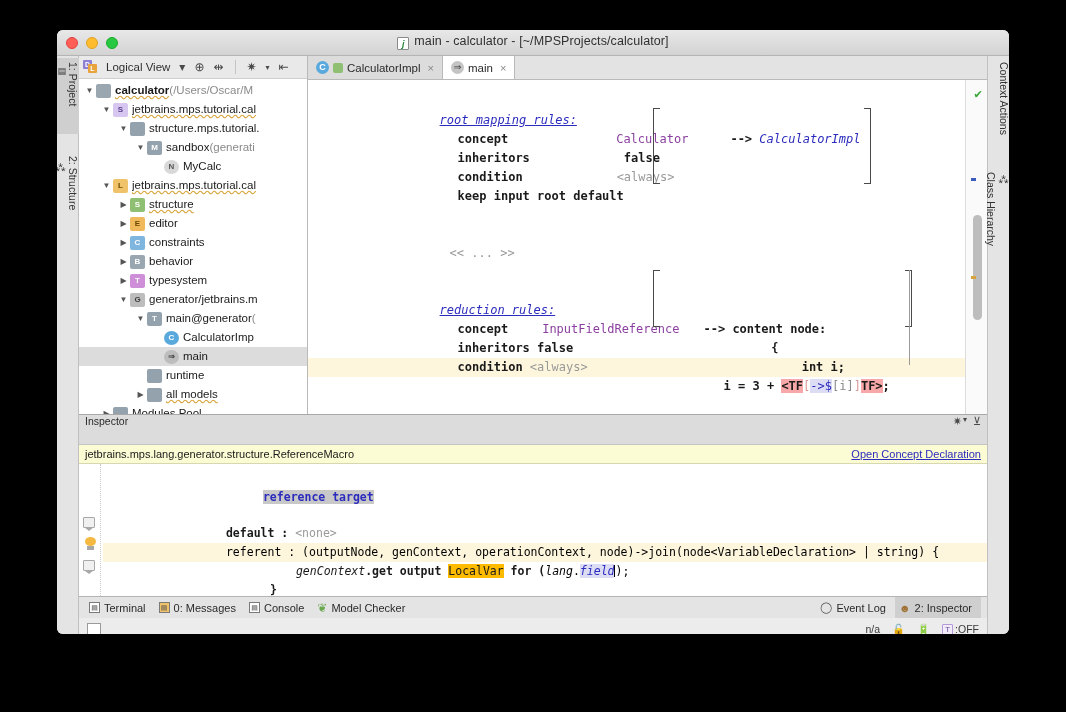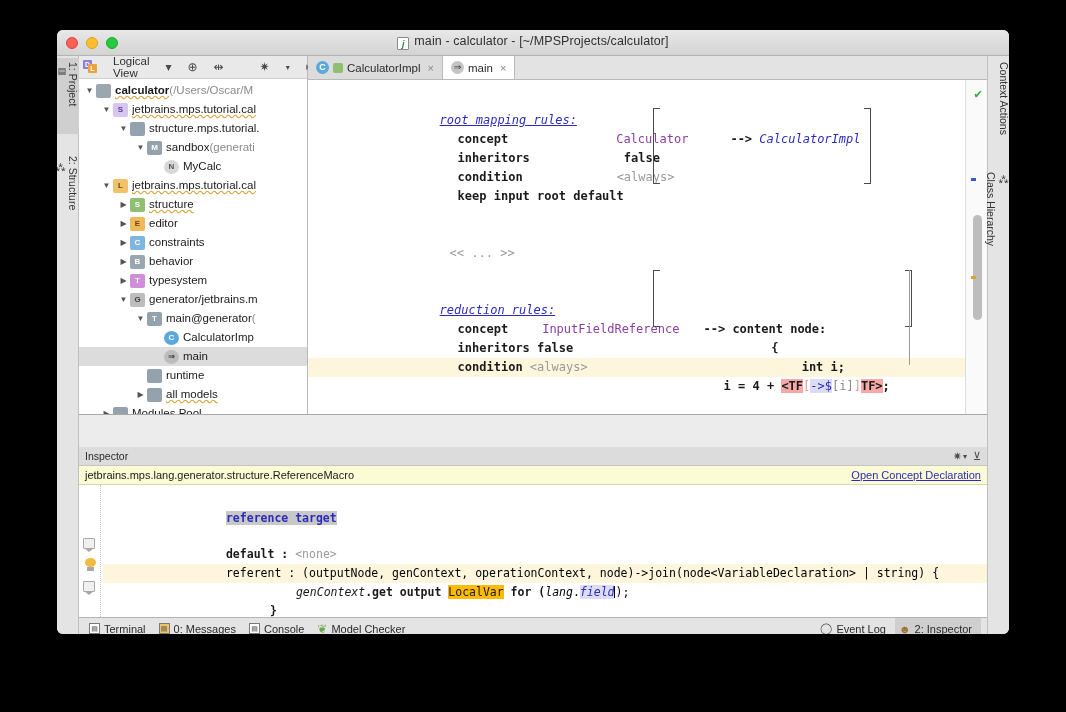--- a/index.html
+++ b/index.html
@@ -108,21 +108,21 @@
     flex: 0 0 auto;
     min-height: 0;
   }
   #project-toolbar {
     height: 23px;
     background: #e9e9e9;
     border-bottom: 1px solid #cfcfcf;
     display: flex; align-items: center;
     padding: 0 4px;
     font-size: 11.5px; color: #303030;
-    gap: 16px;
+    gap: 9px;
     flex: 0 0 auto;
   }
   .ds-badge {
     width: 14px; height: 14px; position: relative; flex: 0 0 auto;
   }
   .ds-badge .b1, .ds-badge .b2 {
     position: absolute; width: 9px; height: 9px;
     font-size: 7px; line-height: 9px; text-align: center;
     font-weight: bold; border-radius: 1px; color:#fff;
   }
@@ -245,26 +245,25 @@
   #ok-check { position:absolute; right:5px; top:6px; color:#3aa83a; font-size:13px; font-weight:bold; }
   #e-scrollbar {
     position:absolute; right:5px; top:135px; width:9px; height:105px;
     background:#bdbdbd; border-radius:5px;
   }
   .mark { position:absolute; right:11px; width:5px; height:3px; }
 
   
   #inspector { flex: 0 0 auto; display:flex; flex-direction:column; border-top:1px solid #a8a8a8; }
   #insp-header {
-    height: 19px; background:#dcdcdc;
-    display:flex; align-items:center;
+    height: 30px; background:#dcdcdc;
+    display:flex; 
     padding: 0 6px; font-size: 10.5px; color:#2a2a2a;
     border-bottom:1px solid #c4c4c4;
     flex: 0 0 auto;
-    margin-top: 32px;
   }
   #insp-header .spacer { flex:1 1 auto; }
   .insp-ic { font-size: 11px; color:#4a4a4a; margin-left:6px; }
   #insp-concept {
     height: 19px; background:#fbfbd4;
     border-bottom:1px solid #d8d8b0;
     display:flex; align-items:center; justify-content:space-between;
     padding: 0 6px; font-size: 11px; color:#1a1a1a;
     flex: 0 0 auto;
   }
@@ -290,21 +289,21 @@
     margin-left:-3px;
   }
   #bulb {
     position:absolute; left:6px; top:73px;
     width:11px; height:12px;
   }
   #bulb .glass { width:11px; height:9px; border-radius:50%; background:#f5b942; }
   #bulb .base { width:7px; height:4px; margin-left:2px; background:#a8a8a8; }
   #insp-content { position:absolute; left:24px; top:0; right:0; }
   .iline { height:19px; line-height:19px; white-space:pre; }
-  .tag-sel { background:#c8c8c8; color:#2b2bbd; font-weight:bold; }
+  .tag-sel { background:#c8c8c8; color:#2b2bbd; font-weight:bold;margin-left:37px; }
   .lv { background:#ffbb00; color:#1a1a1a; }
   .fieldsel { background:#dcdcf5; color:#2b2bbd; font-style:italic; }
   .caret { display:inline-block; width:1px; background:#000; height:12px; vertical-align:-2px; }
 
   
   #toolbar-bottom {
     height: 22px; background:#e4e4e4;
     border-top:1px solid #b4b4b4;
     display:flex; align-items:center;
     padding: 0 6px; font-size:11px; color:#2a2a2a;
@@ -542,21 +541,21 @@
               <div class="eline">
                 <span style="display:inline-block;width:34px;"></span><span class="kw">concept</span><span style="display:inline-block;width:34px;"></span><span class="concept">InputFieldReference</span><span style="display:inline-block;width:24px;"></span><span class="kw">--&gt;</span> <span class="kw">content node:</span>
               </div>
               <div class="eline">
                 <span style="display:inline-block;width:34px;"></span><span class="kw">inheritors</span> <span class="kw">false</span><span style="display:inline-block;width:198px;"></span><span class="kw">{</span>
               </div>
               <div class="eline">
                 <span style="display:inline-block;width:34px;"></span><span class="kw">condition</span> <span class="gray">&lt;always&gt;</span><span style="display:inline-block;width:214px;"></span><span class="kw">int i;</span>
               </div>
               <div class="eline hl-row">
-                <span style="display:inline-block;width:300px;"></span><span class="kw">i = 4 + </span><span class="tf">&lt;TF</span><span class="brk">[</span><span class="ref">-&gt;$</span><span class="idx">[i]</span><span class="brk">]</span><span class="tf">TF&gt;</span><span class="kw">;</span>
+                <span style="display:inline-block;width:300px;"></span><span class="kw">i = 3 + </span><span class="tf">&lt;TF</span><span class="brk">[</span><span class="ref">-&gt;$</span><span class="idx">[i]</span><span class="brk">]</span><span class="tf">TF&gt;</span><span class="kw">;</span>
               </div>
               <div class="eline">
                 <span style="display:inline-block;width:286px;"></span>
               </div>
 
               <div id="brk-left1"></div>
               <div id="brk-right1"></div>
               <div id="brk-left2"></div>
               <div id="brk-right2"></div>
               <div id="brk-vert3"></div>

